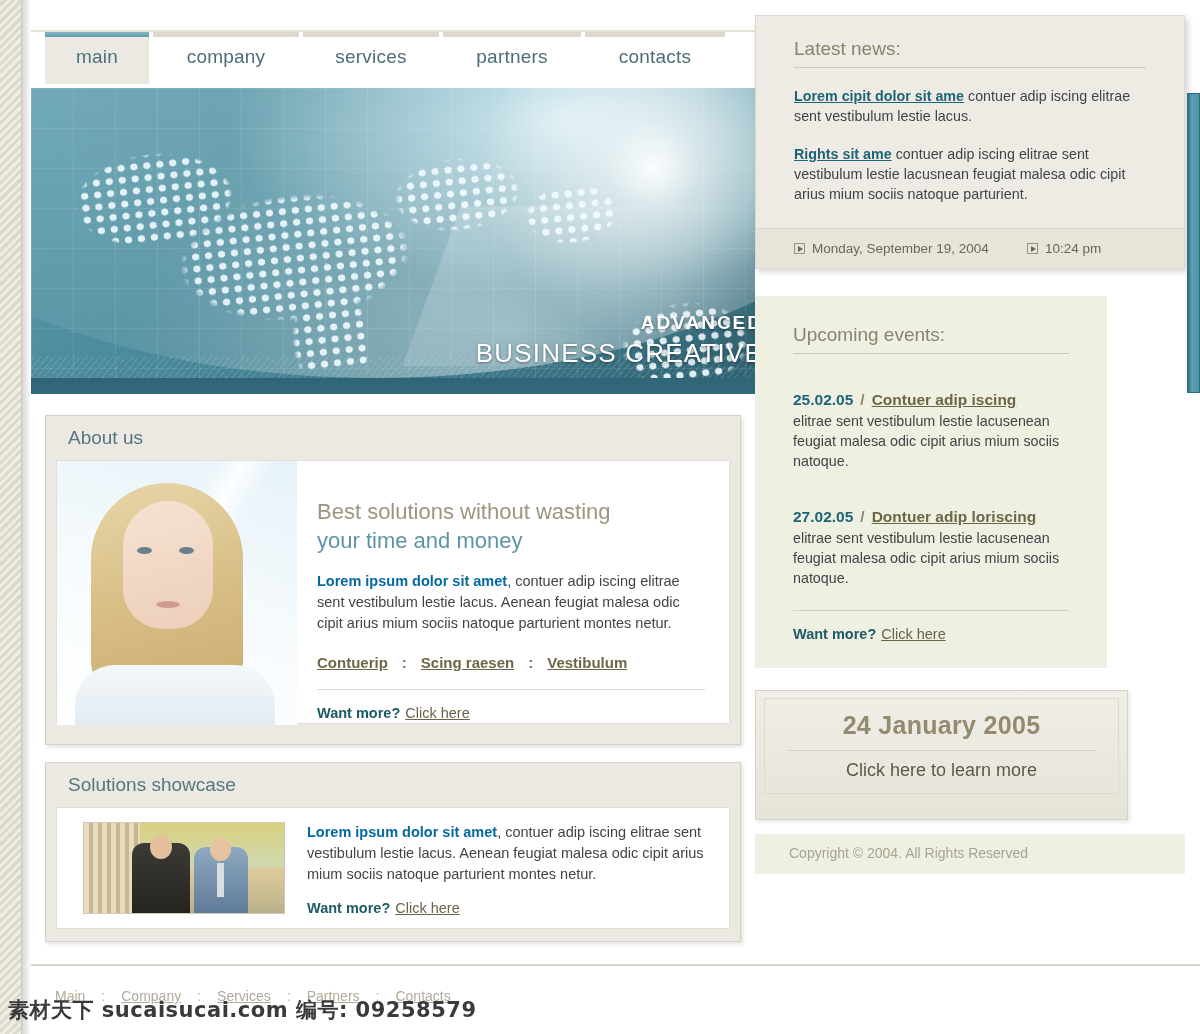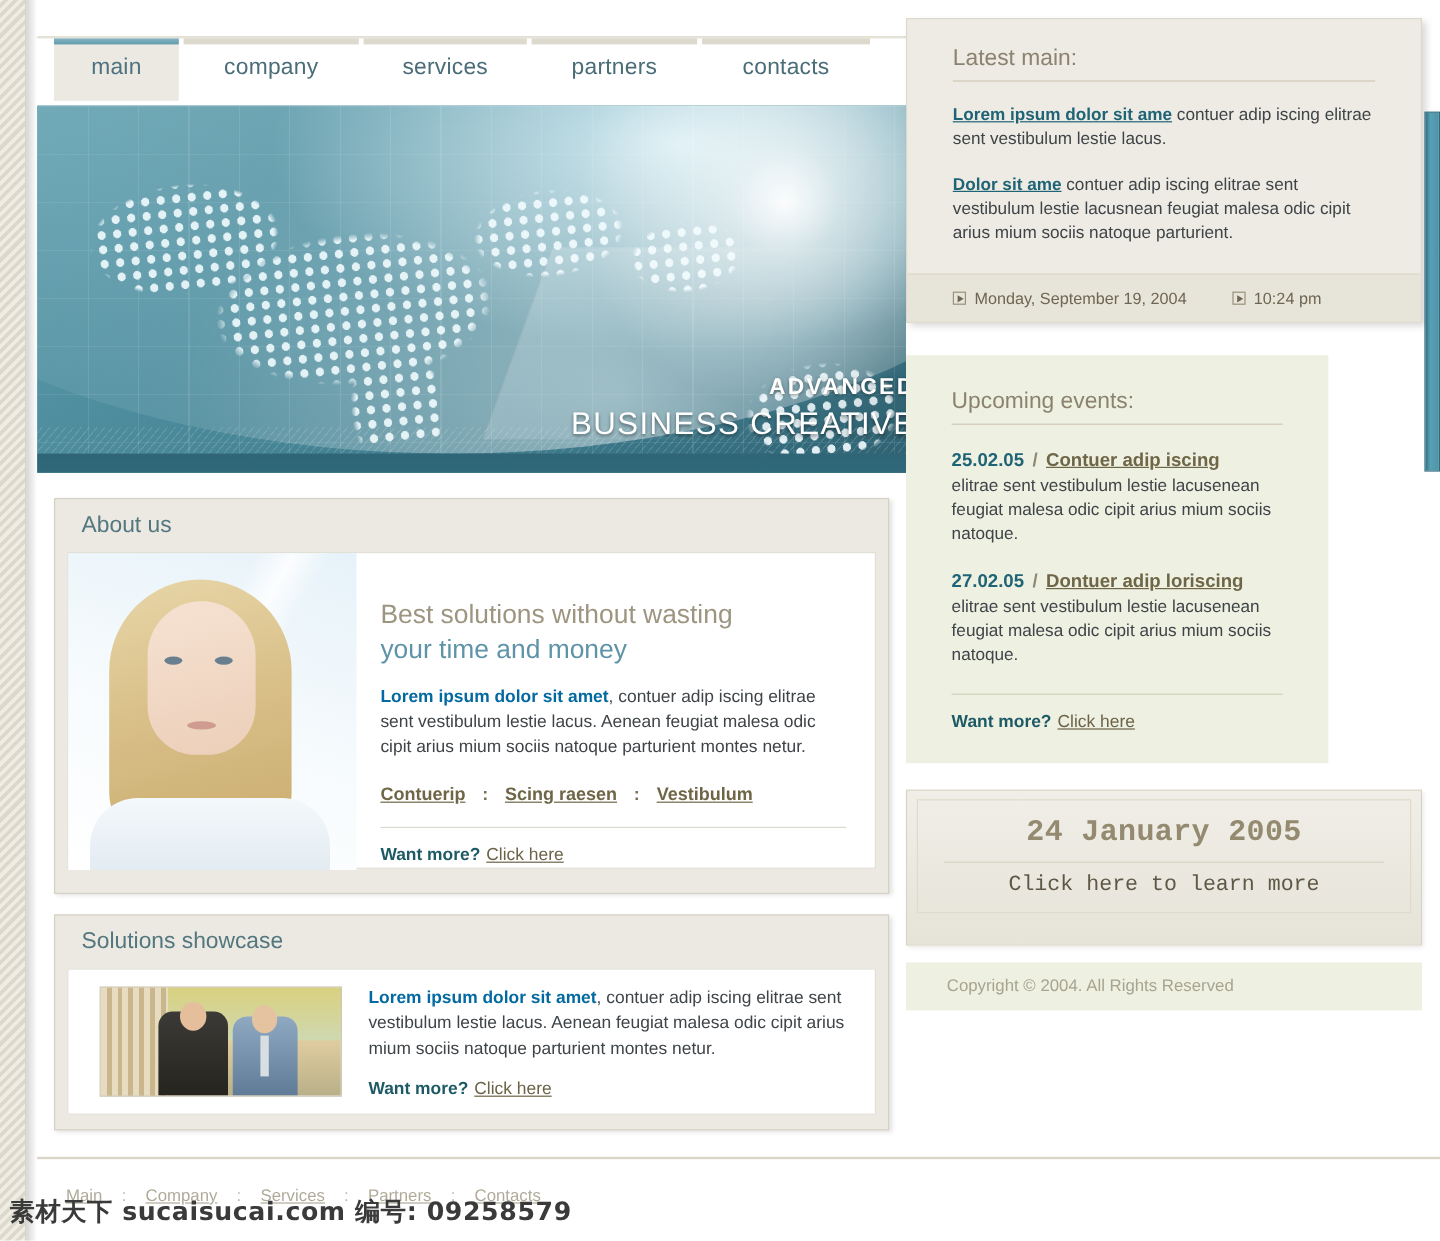--- a/index.html
+++ b/index.html
@@ -436,44 +436,43 @@
     border-bottom: 3px solid transparent;
   }
 
   #events-card {
     margin-top: 27px;
     width: 352px;
     background: #eef0e1;
     padding: 28px 38px 26px 38px;
   }
   .event {
-    margin-top: 20px;
+    margin-top: 36px;
     font-size: 14.3px;
     line-height: 20px;
     color: #3f4448;
   }
   .event-head { font-size: 15.5px; font-weight: bold; margin-bottom: 1px; }
   .event-date { color: #1f6476; }
   .event-sep { color: #8d8770; margin: 0 7px; }
   .event-head a { color: #6e6647; text-decoration: underline; }
 
   #events-div { height: 1px; background: #d3d2bb; margin-top: 22px; }
   #events-want { margin-top: 15px; font-size: 14.5px; font-weight: bold; color: #1d5a66; }
   #events-want a { color: #6b6348; font-weight: normal; text-decoration: underline; margin-left: 5px; }
 
   #promo {
     margin-top: 22px;
-    width: 430px;
+    width: 373px;
     height: 130px;
     background: linear-gradient(to bottom,#f0eee7,#e6e3d8);
     border: 1px solid #d7d3c4;
     box-shadow: 2px 2px 4px rgba(0,0,0,.10);
     text-align: center;
     padding-top: 18px;
-    font-family: Liberation Mono, monospace;
   }
   #promo-inner { border: 1px solid #dfdbcc; margin: -11px 8px 0 8px; padding: 12px 0 12px 0; }
   #promo-date {
     font-size: 25px; font-weight: bold; color: #938a70;
     letter-spacing: .3px;
   }
   #promo-title {
     font-size: 27px; color: #3d7a92; margin-top: 2px;
     letter-spacing: -.3px;
   }
@@ -585,26 +584,26 @@
     </div>
   </section>
 </div>
 
 <aside id="right-col">
 
   <div id="news-card">
 
 
     <div id="news-area">
-      <div class="side-h">Latest main:</div>
+      <div class="side-h">Latest news:</div>
       <div class="news-item">
-        <a href="#">Lorem ipsum dolor sit ame</a><span> contuer adip iscing elitrae sent vestibulum lestie lacus.</span>
+        <a href="#">Lorem cipit dolor sit ame</a><span> contuer adip iscing elitrae sent vestibulum lestie lacus.</span>
       </div>
       <div class="news-item">
-        <a href="#">Dolor sit ame</a><span> contuer adip iscing elitrae sent vestibulum lestie lacusnean  feugiat malesa odic cipit arius mium sociis natoque parturient.</span>
+        <a href="#">Rights sit ame</a><span> contuer adip iscing elitrae sent vestibulum lestie lacusnean  feugiat malesa odic cipit arius mium sociis natoque parturient.</span>
       </div>
     </div>
 
     <div id="datebar">
       <span><span class="mini-icon"></span><span>Monday, September 19, 2004</span></span>
       <span><span class="mini-icon"></span><span>10:24 pm</span></span>
     </div>
   </div>
 
   <div id="events-card">

